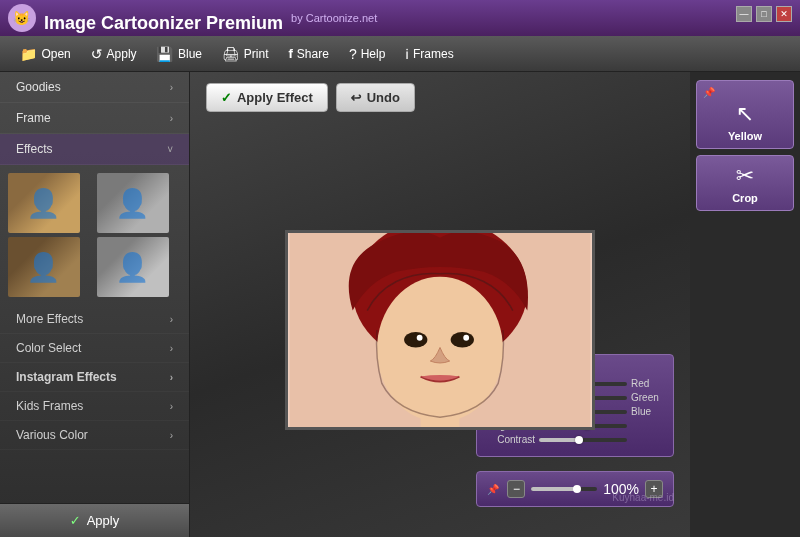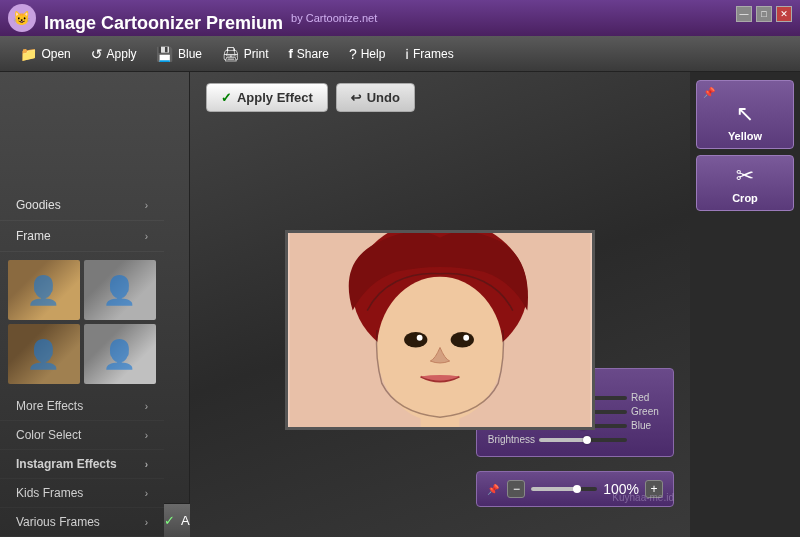--- a/index.html
+++ b/index.html
@@ -93,23 +93,22 @@
     .main-layout {
       display: flex;
       height: calc(537px - 72px);
     }
 
     
     .sidebar {
       width: 190px;
       background: linear-gradient(180deg, #4a4a4a 0%, #2d2d2d 100%);
       display: flex;
-      flex-direction: row;
+      flex-direction: column;
       border-right: 1px solid #222;
-      align-items: flex-end;
     }
     .sidebar-menu {
       flex: 1;
     }
     .sidebar-item {
       display: flex;
       align-items: center;
       justify-content: space-between;
       padding: 8px 16px;
       color: #e0e0e0;
@@ -462,20 +461,24 @@
   <div class="sidebar">
     <div class="sidebar-menu">
       <div class="sidebar-item">
         <span>Goodies</span>
         <span class="sidebar-chevron">›</span>
       </div>
       <div class="sidebar-item">
         <span>Frame</span>
         <span class="sidebar-chevron">›</span>
       </div>
+      <div class="sidebar-item active">
+        <span>Effects</span>
+        <span class="sidebar-chevron">˅</span>
+      </div>
 
       <div class="thumb-grid">
         <div class="thumb thumb-1">
           <div class="thumb-portrait">👤</div>
         </div>
         <div class="thumb thumb-2">
           <div class="thumb-portrait">👤</div>
         </div>
         <div class="thumb thumb-3">
           <div class="thumb-portrait">👤</div>
@@ -495,21 +498,21 @@
       </div>
       <div class="sidebar-subitem" style="font-weight:bold;">
         <span>Instagram Effects</span>
         <span class="sidebar-chevron">›</span>
       </div>
       <div class="sidebar-subitem">
         <span>Kids Frames</span>
         <span class="sidebar-chevron">›</span>
       </div>
       <div class="sidebar-subitem">
-        <span>Various Frames</span>
+        <span>Various Color</span>
         <span class="sidebar-chevron">›</span>
       </div>
     </div>
 
     <div class="sidebar-apply">
       <span style="color:#80ff80;">✓</span>
       <span>Apply</span>
     </div>
   </div>
 
@@ -625,20 +628,28 @@
 
     <div class="slider-row">
       <span class="slider-label">Brightness</span>
       <div class="slider-track">
         <div class="slider-fill" style="width:55%;"></div>
         <div class="slider-thumb" style="left:55%;"></div>
       </div>
       <span class="slider-label-right"></span>
     </div>
 
+    <div class="slider-row">
+      <span class="slider-label">Contrast</span>
+      <div class="slider-track">
+        <div class="slider-fill" style="width:45%;"></div>
+        <div class="slider-thumb" style="left:45%;"></div>
+      </div>
+      <span class="slider-label-right"></span>
+    </div>
   </div>
 </div>
 
 <div class="zoom-panel-wrapper">
   <div class="zoom-panel">
     <span class="zoom-pin">📌</span>
     <div class="zoom-btn">−</div>
     <div class="zoom-slider-track">
       <div class="zoom-slider-fill"></div>
       <div class="zoom-slider-thumb"></div>

